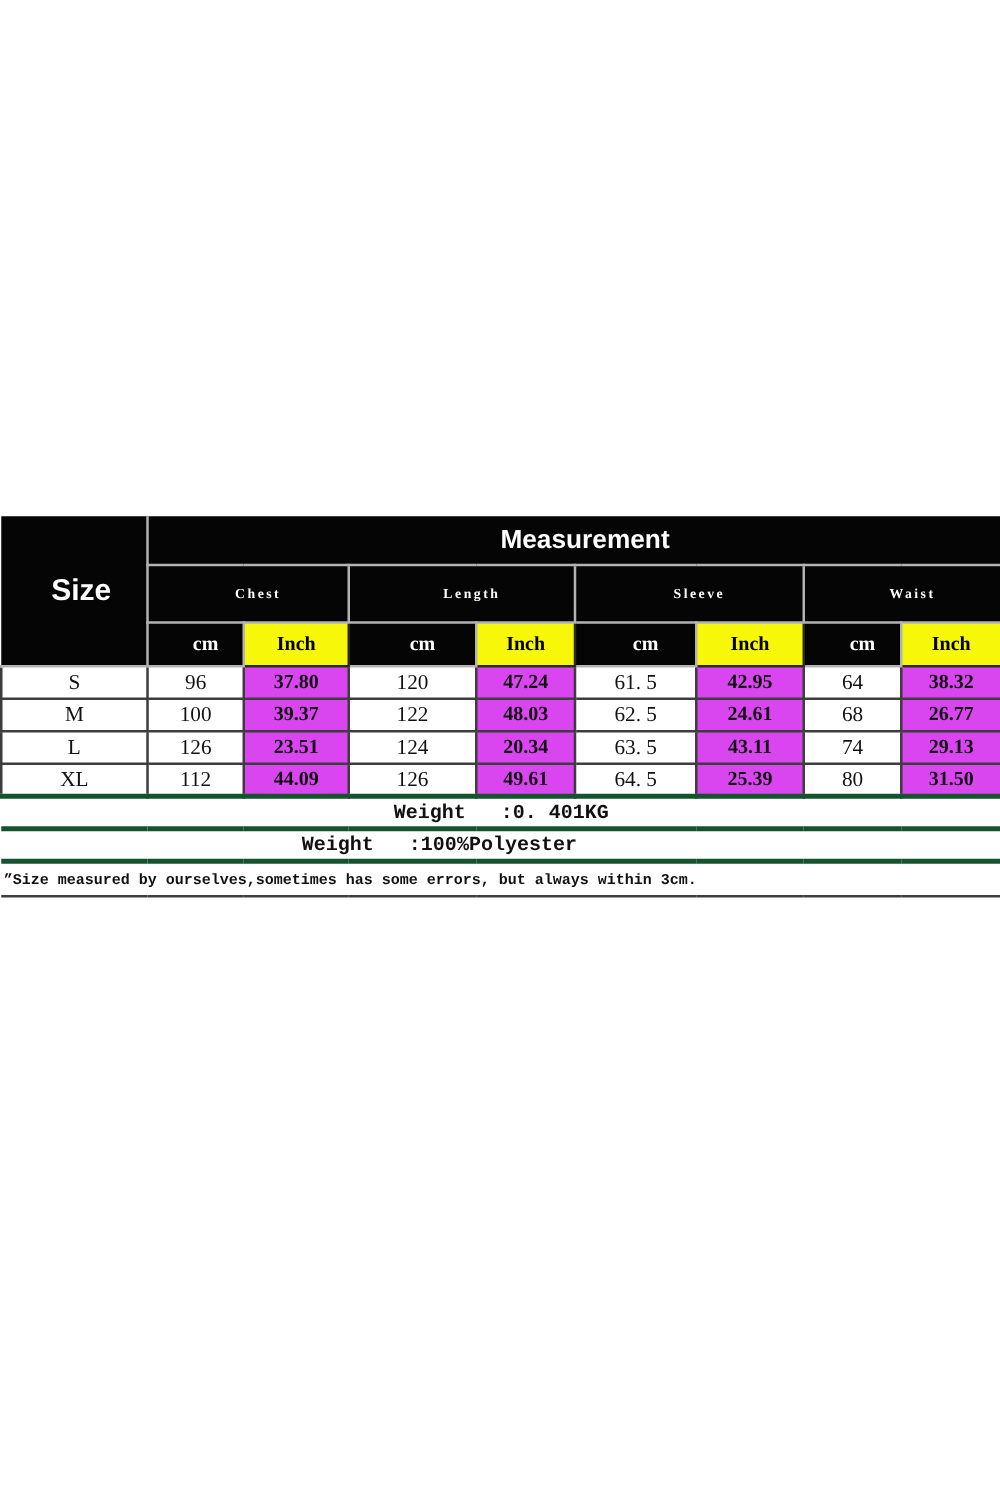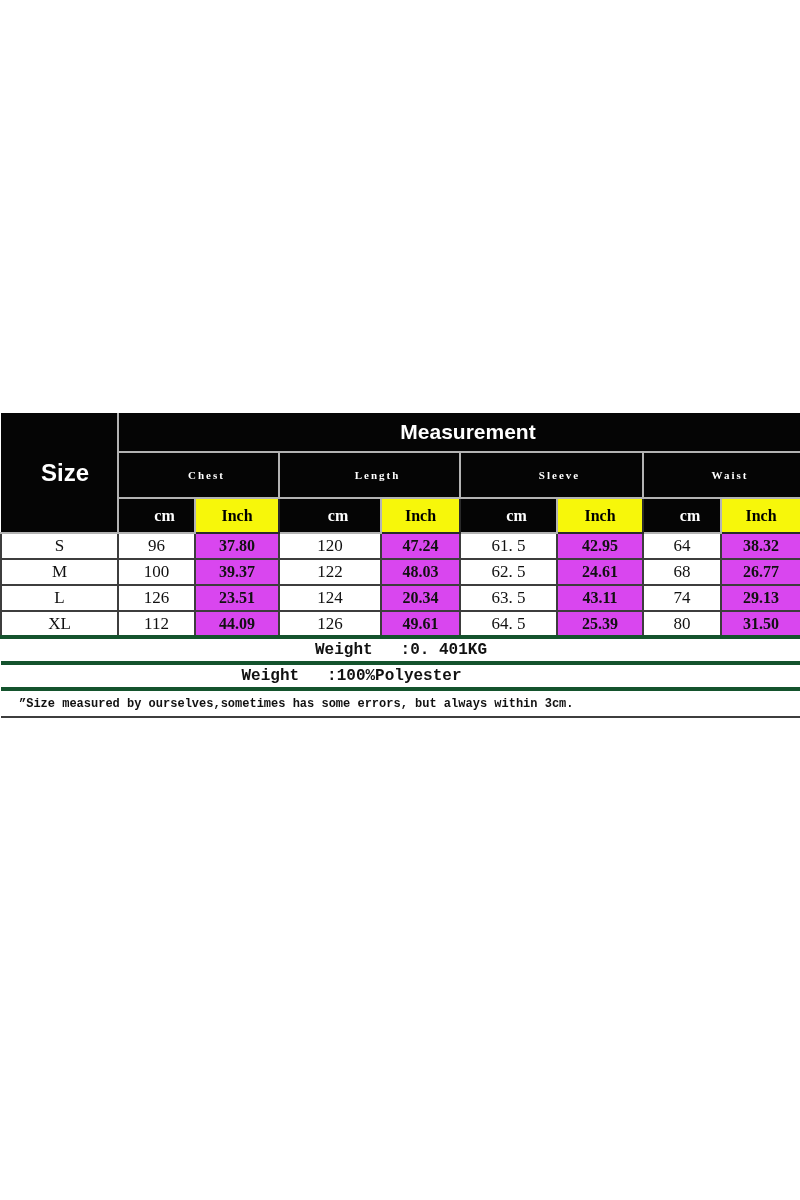--- a/index.html
+++ b/index.html
@@ -86,21 +86,21 @@
     text-align: center;
     vertical-align: middle;
     font-family: "Liberation Mono", monospace;
     font-weight: bold;
     font-size: 16px;
   }
   td.fabric-row { padding-right: 100px; }
   td.wide .lbl { margin-right: 28px; }
   td.note-row {
     text-align: left;
-    padding-left: 18px;
+    padding-left: 2px;
     font-size: 12px;
   }
   
   tr.r-meas  { height: 39px; }
   tr.r-group { height: 46px; }
   tr.r-unit  { height: 35px; }
   tr.r-data  { height: 26px; }
   tr.r-foot  { height: 26px; }
   tr.r-note  { height: 28px; }
 </style>

